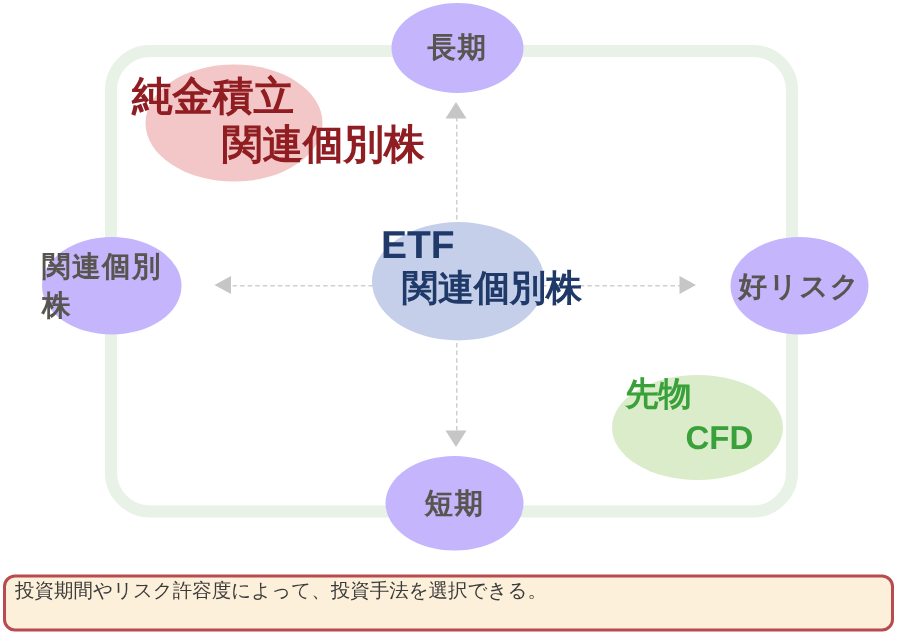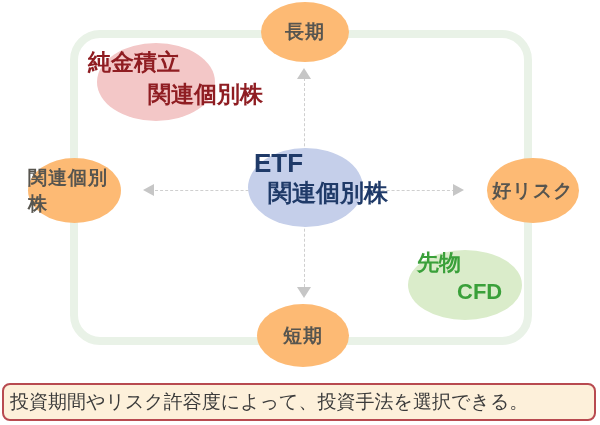--- a/index.html
+++ b/index.html
@@ -23,46 +23,46 @@
   .arrow-down{left:297px;top:287px;border-left:7px solid transparent;
               border-right:7px solid transparent;border-top:11px solid #c6c6c6;}
   .arrow-left{left:143px;top:184px;border-top:6px solid transparent;
               border-bottom:6px solid transparent;border-right:11px solid #c6c6c6;}
   .arrow-right{left:453px;top:184px;border-top:6px solid transparent;
                border-bottom:6px solid transparent;border-left:11px solid #c6c6c6;}
 
   
   .ell{position:absolute;border-radius:50%;z-index:3;display:flex;
        align-items:center;justify-content:center;}
-  .ell-cream{background:#fdba74;color:#57554f;font-size:19px;font-weight:700;letter-spacing:1px;}
+  .ell-cream{background:#c4b5fd;color:#57554f;font-size:19px;font-weight:700;letter-spacing:1px;}
   .ell-top{left:261px;top:2px;width:88px;height:60px;}
   .ell-bottom{left:257px;top:304px;width:92px;height:63px;}
   .ell-left{left:28px;top:158px;width:93px;height:65px;}
   .ell-right{left:487px;top:158px;width:92px;height:65px;}
   .ell-gold{left:97px;top:43px;width:118px;height:78px;background:#f3c7c7;}
   .ell-etf{left:248px;top:148px;width:115px;height:79px;background:#c5cfea;}
   .ell-fut{left:408px;top:250px;width:114px;height:70px;background:#daecca;}
 
   
   .lbl{position:absolute;z-index:4;font-weight:700;line-height:1;white-space:nowrap;}
-  .lbl-gold{color:#8f1d22;font-size:23px;}
+  .lbl-gold{color:#8f1d22;font-size:27px;}
   .lbl-gold-1{left:88px;top:51px;}
   .lbl-gold-2{left:148px;top:83px;}
   .lbl-etf{color:#1f3a68;}
   .lbl-etf-1{left:254px;top:150px;font-size:26px;}
   .lbl-etf-2{left:268px;top:181px;font-size:24px;}
   .lbl-fut{color:#3aa03a;}
   .lbl-fut-1{left:417px;top:252px;font-size:22px;}
   .lbl-fut-2{left:457px;top:281px;font-size:22px;}
 
   
   .caption{position:absolute;left:2px;top:383px;width:594px;height:38px;
            box-sizing:border-box;border:2px solid #b84a50;border-radius:8px;
-           background:#fdf0da;display:flex;align-items:center;padding-left:6px;
-           font-size:19px;color:#3b3b3b;z-index:5;}
+           background:#fdf0da;display:flex;padding-left:6px;
+           font-size:13px;color:#3b3b3b;z-index:5;}
 </style>
 </head>
 <body>
 
 <div class="stage">
 
   <div class="frame"></div>
 
   <div class="axis-v"></div>
   <div class="axis-h"></div>

